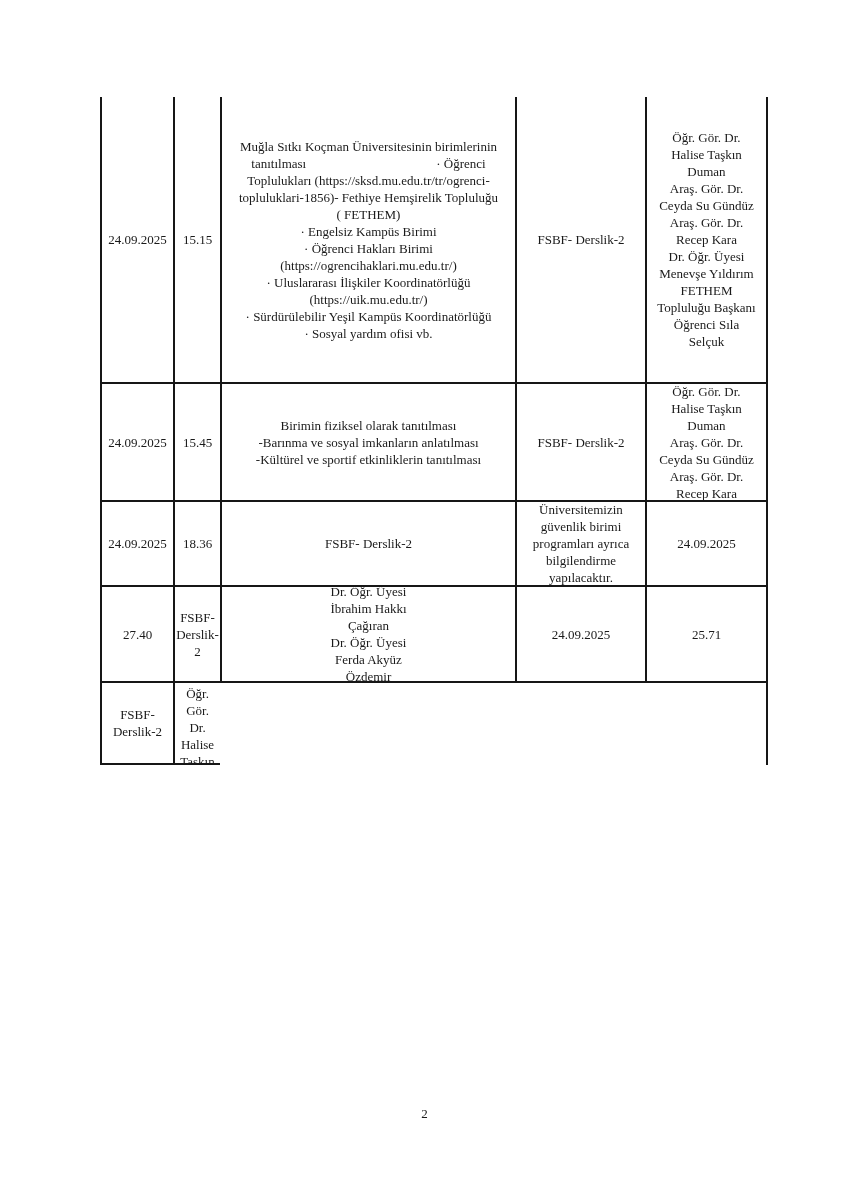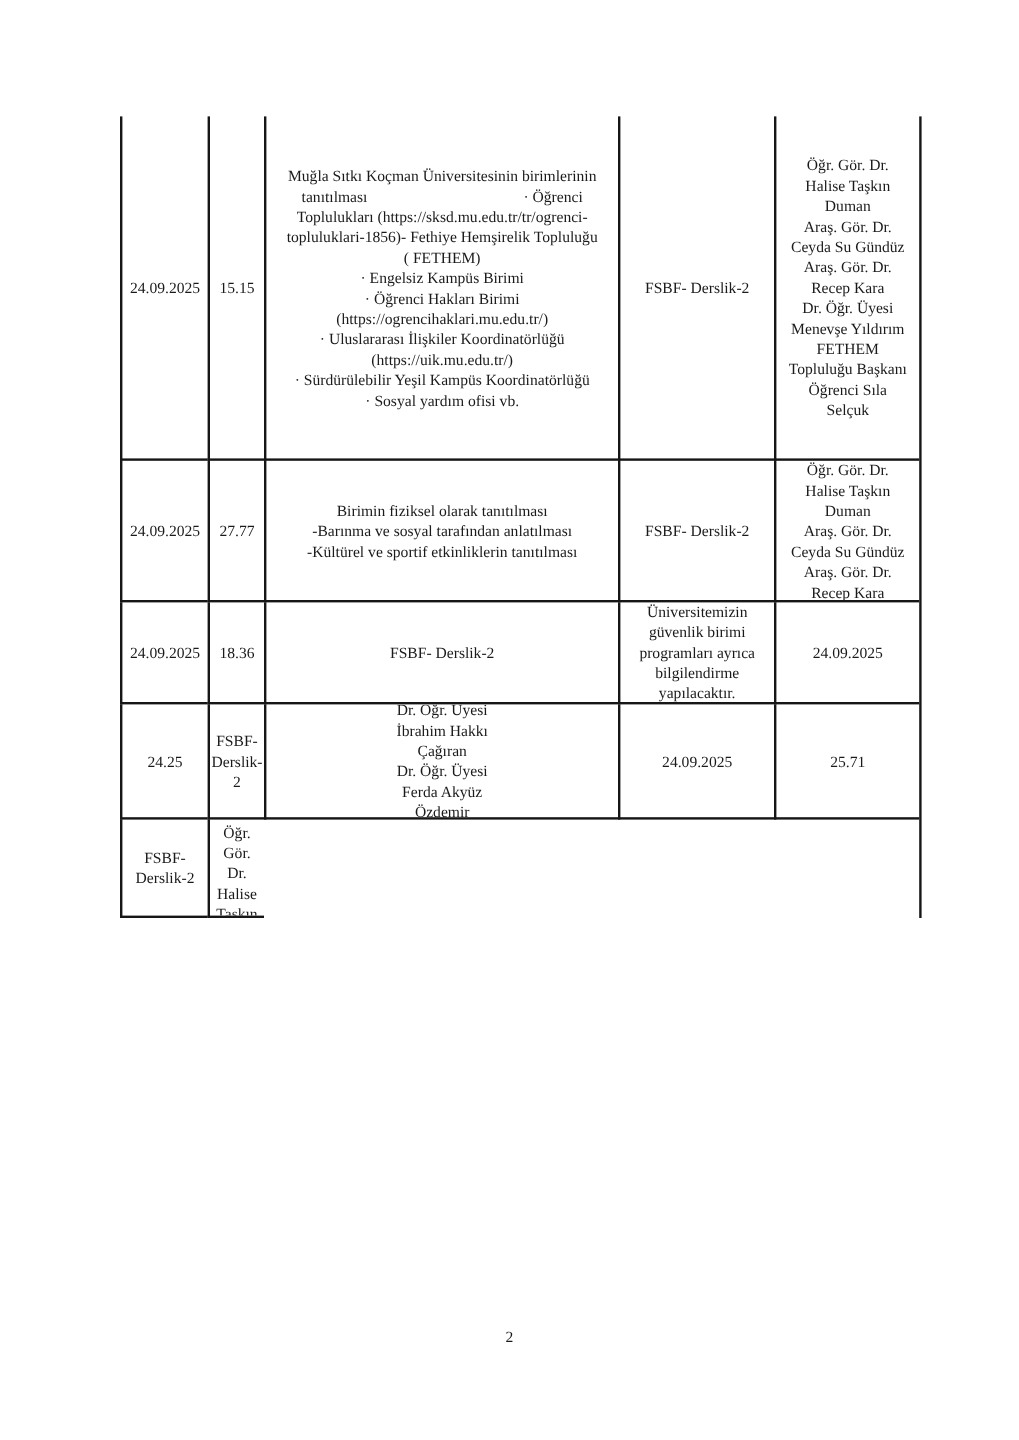--- a/index.html
+++ b/index.html
@@ -80,44 +80,44 @@
 Araş. Gör. Dr.
 Recep Kara
 Dr. Öğr. Üyesi
 Menevşe Yıldırım
 FETHEM
 Topluluğu Başkanı
 Öğrenci Sıla
 Selçuk</div>
 
     <div class="cell">24.09.2025</div>
-    <div class="cell">27.77</div>
+    <div class="cell">15.45</div>
     <div class="cell">Birimin fiziksel olarak tanıtılması
--Barınma ve sosyal tarafından anlatılması
+-Barınma ve sosyal imkanların anlatılması
 -Kültürel ve sportif etkinliklerin tanıtılması</div>
     <div class="cell">FSBF- Derslik-2</div>
     <div class="cell">Öğr. Gör. Dr.
 Halise Taşkın
 Duman
 Araş. Gör. Dr.
 Ceyda Su Gündüz
 Araş. Gör. Dr.
 Recep Kara</div>
 
     <div class="cell">24.09.2025</div>
     <div class="cell">18.36</div>
     <div class="cell">FSBF- Derslik-2</div>
     <div class="cell">Üniversitemizin
 güvenlik birimi
 programları ayrıca
 bilgilendirme
 yapılacaktır.</div>
 
     <div class="cell">24.09.2025</div>
-    <div class="cell">24.25</div>
+    <div class="cell">27.40</div>
     <div class="cell">FSBF- Derslik-2</div>
     <div class="cell">Dr. Öğr. Üyesi
 İbrahim Hakkı
 Çağıran
 Dr. Öğr. Üyesi
 Ferda Akyüz
 Özdemir</div>
 
     <div class="cell">24.09.2025</div>
     <div class="cell">25.71</div>

